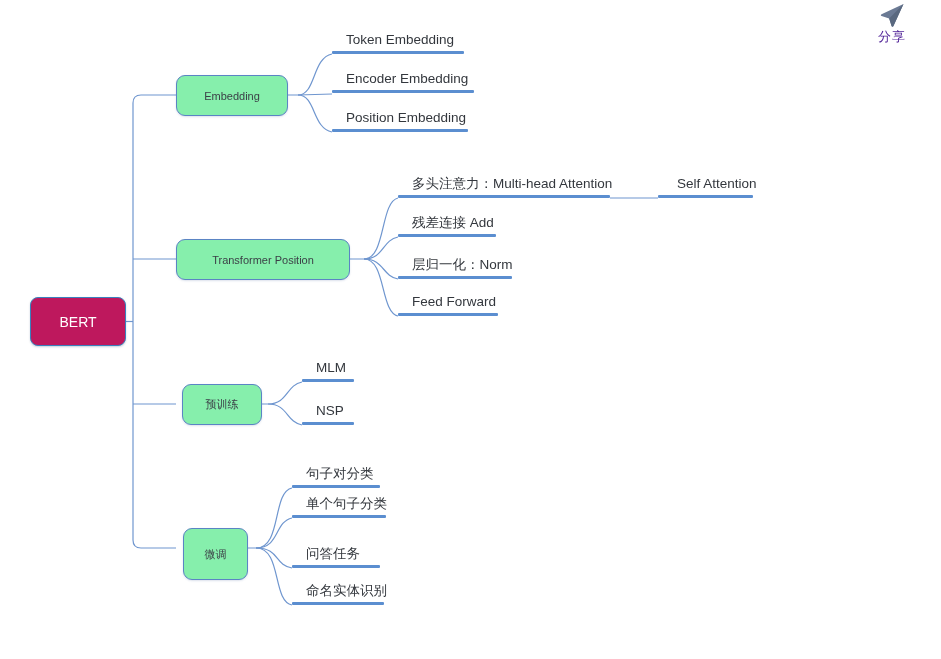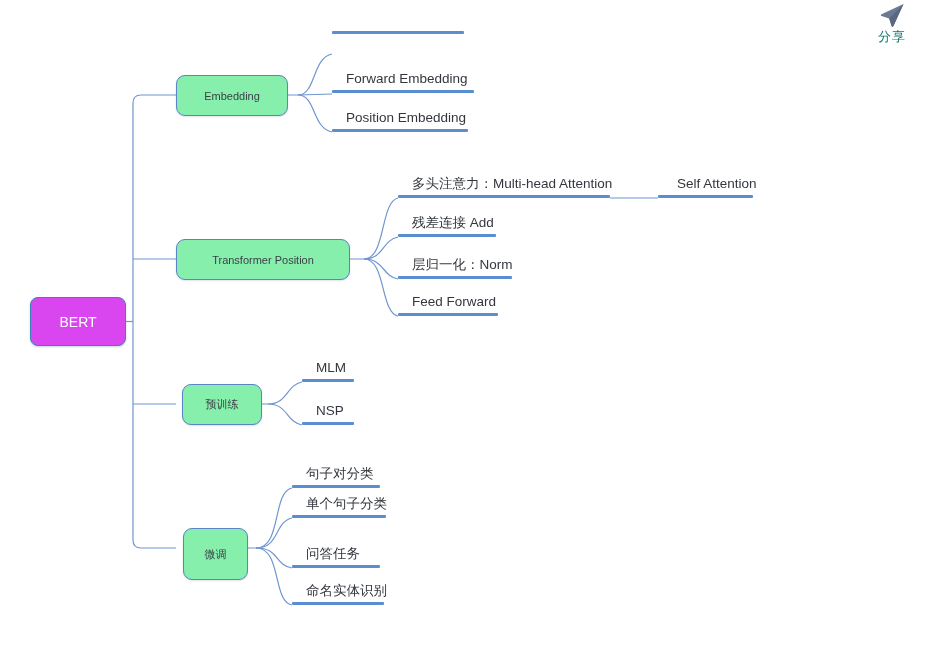--- a/index.html
+++ b/index.html
@@ -34,37 +34,37 @@
   }
   .share-btn .share-icon {
     display: block;
     margin: 0 auto;
     width: 30px;
     height: 30px;
   }
   .share-btn .share-label {
     display: block;
     font-size: 13px;
-    color: #0f766e;
+    color: #4c1d95;
     letter-spacing: 1px;
     margin-top: -2px;
   }
 
   
   .node {
     position: absolute;
     box-sizing: border-box;
     display: flex;
     align-items: center;
     justify-content: center;
     white-space: nowrap;
   }
 
   .node-root {
-    background: #d946ef;
+    background: #be185d;
     border: 1px solid #3a80bd;
     border-radius: 8px;
     color: #ffffff;
     font-size: 14px;
     box-shadow: 0 1px 2px rgba(40,70,110,0.25);
   }
 
   .node-branch {
     background: #86efac;
     border: 1.4px solid #5b84c4;
@@ -159,25 +159,26 @@
 
 <div class="node node-branch" style="left:182px; top:384px; width:80px; height:41px;">
   <span>预训练</span>
 </div>
 
 <div class="node node-branch" style="left:183px; top:528px; width:65px; height:52px;">
   <span>微调</span>
 </div>
 
 <div class="leaf" style="left:332px; top:31px; width:132px;">
+  <span class="leaf-label">Token Embedding</span>
   <span class="leaf-bar"></span>
 </div>
 
 <div class="leaf" style="left:332px; top:70px; width:142px;">
-  <span class="leaf-label">Forward Embedding</span>
+  <span class="leaf-label">Encoder Embedding</span>
   <span class="leaf-bar"></span>
 </div>
 
 <div class="leaf" style="left:332px; top:109px; width:136px;">
   <span class="leaf-label">Position Embedding</span>
   <span class="leaf-bar"></span>
 </div>
 
 <div class="leaf" style="left:398px; top:175px; width:212px;">
   <span class="leaf-label">多头注意力：Multi-head Attention</span>

